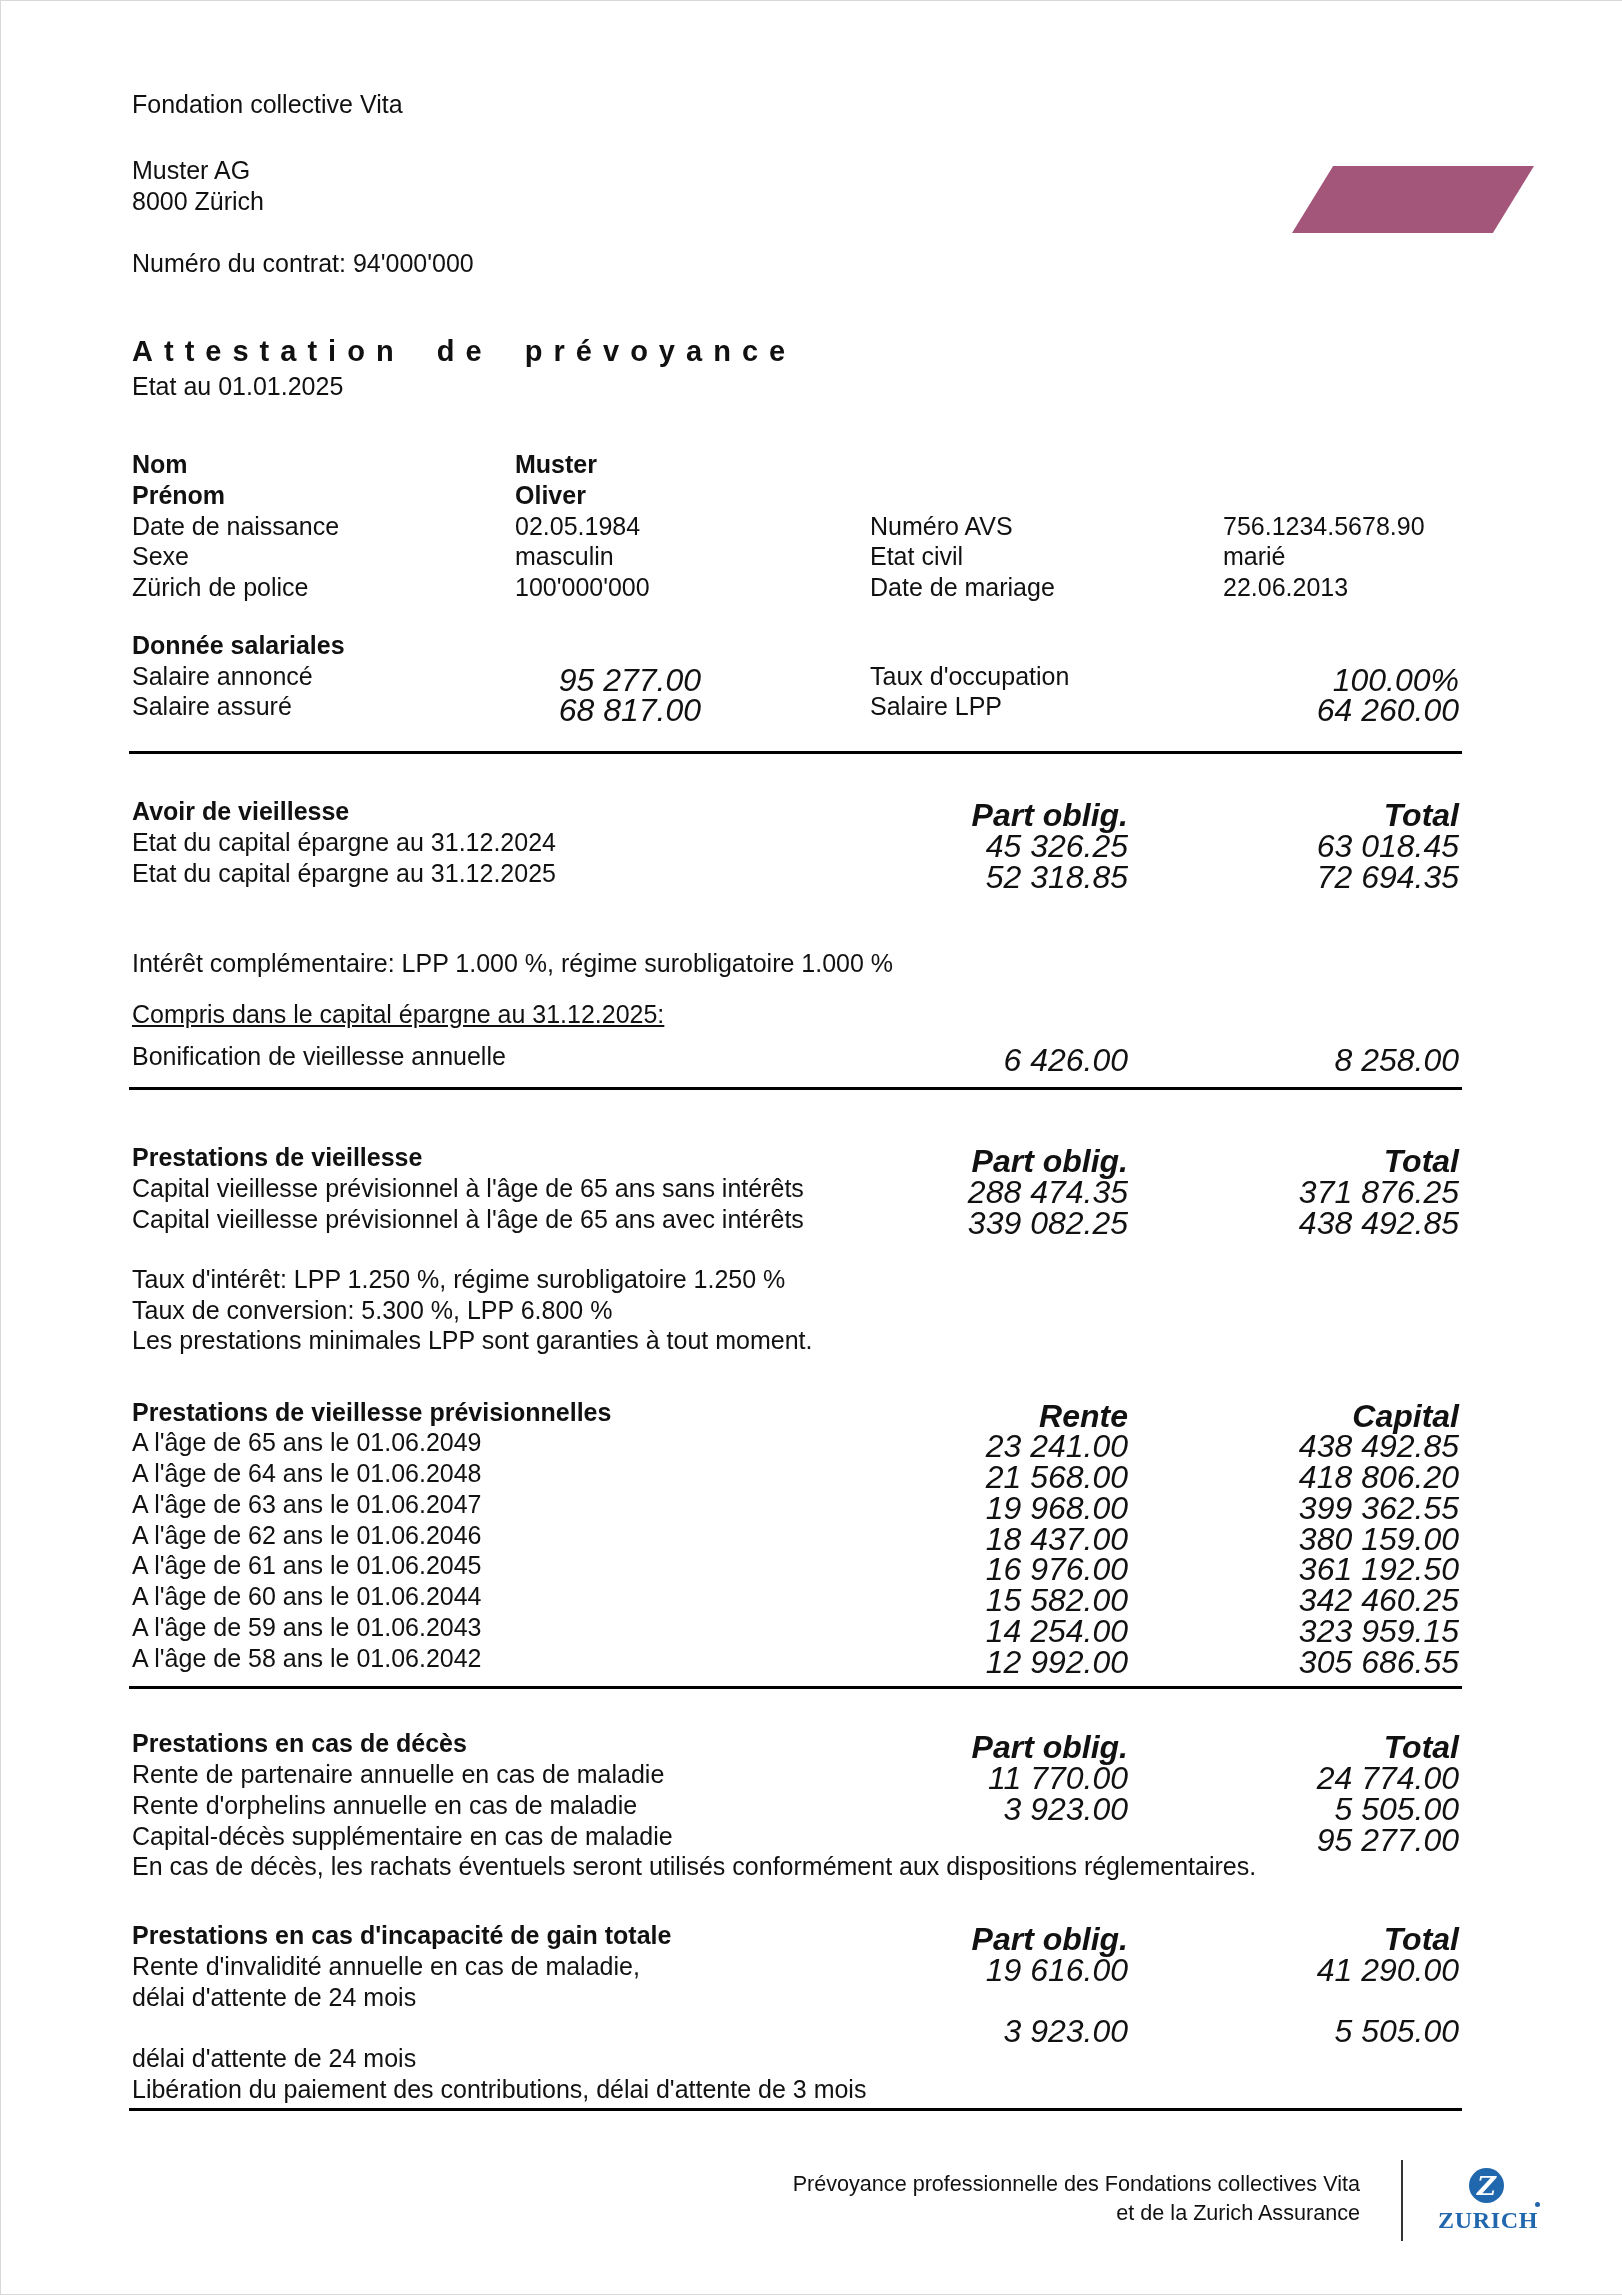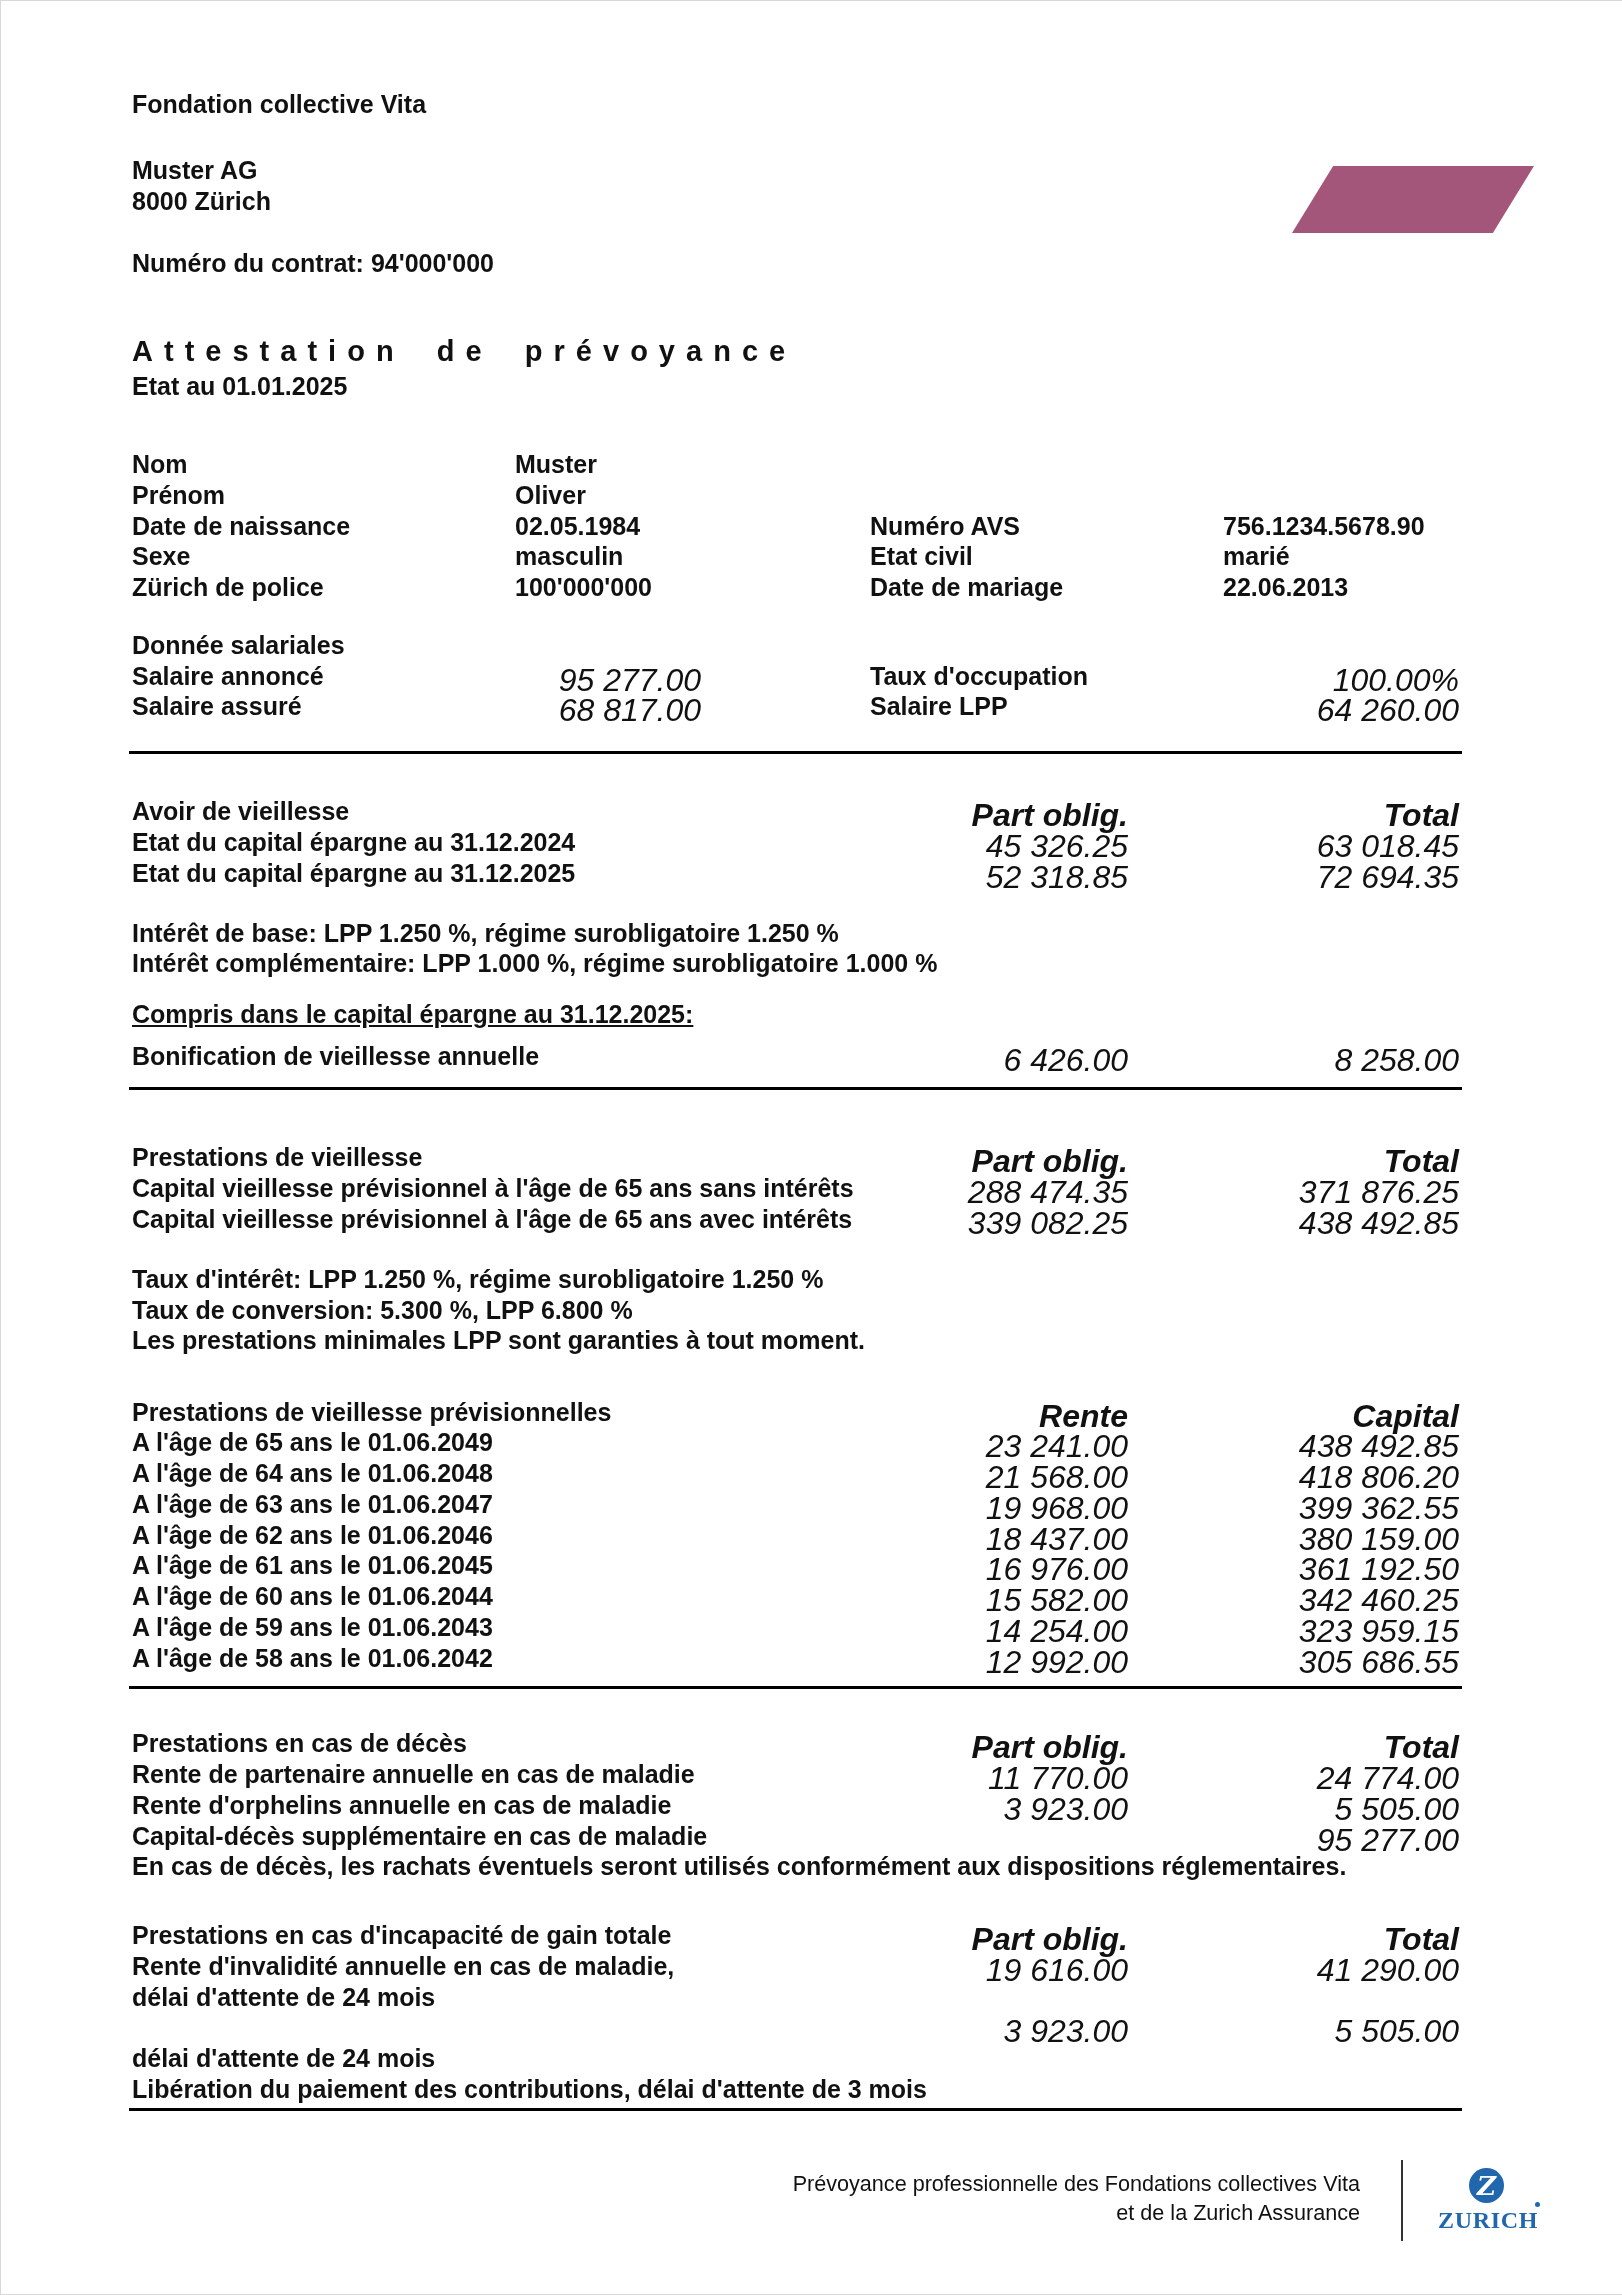--- a/index.html
+++ b/index.html
@@ -1,17 +1,17 @@
 <!DOCTYPE html>
 <html style="font-size:10.5px"><head>
 <meta charset="utf-8">
 <style>
   html,body{margin:0;padding:0;background:#fff;}
   .page{position:relative;width:1623px;height:2295px;background:#fff;border:1.3px solid #d8d8d8;box-sizing:border-box;font-family:"Liberation Sans",sans-serif;color:#111;overflow:hidden;}
-  .t{position:absolute;font-size:25px;line-height:1.1;white-space:nowrap;font-weight:bold;}
+  .t{position:absolute;font-size:25px;line-height:1.1;white-space:nowrap;}
   .b{font-weight:bold;}
   .num{position:absolute;font-size:32px;line-height:1.1;white-space:nowrap;text-align:center;font-style:italic;}
   .r1{right:494px;}
   .r2{right:163px;}
   .rs1{right:921px;}
   .lblB{left:869px;}
   .valB{left:1222px;}
   .rule{position:absolute;left:128px;width:1333px;height:2.6px;background:#000;}
   .title{font-size:29px;font-weight:bold;letter-spacing:0.38em;word-spacing:0.45em;}
   .underl{text-decoration:underline;}
@@ -75,21 +75,20 @@
   <div class="num r1 b" style="top:797px">Part oblig.</div>
   <div class="num r2 b" style="top:797px">Total</div>
 
   <div class="t" style="left:131px;top:828px">Etat du capital épargne au 31.12.2024</div>
   <div class="num r1" style="top:828px">45 326.25</div>
   <div class="num r2" style="top:828px">63 018.45</div>
   <div class="t" style="left:131px;top:859px">Etat du capital épargne au 31.12.2025</div>
   <div class="num r1" style="top:859px">52 318.85</div>
   <div class="num r2" style="top:859px">72 694.35</div>
 
-  <div class="t" style="left:131px;top:919px">Intérêt de base: LPP 1.250 %, régime surobligatoire 1.250 %</div>
   <div class="t" style="left:131px;top:949px">Intérêt complémentaire: LPP 1.000 %, régime surobligatoire 1.000 %</div>
 
   <div class="t underl" style="left:131px;top:1000px">Compris dans le capital épargne au 31.12.2025:</div>
   <div class="t" style="left:131px;top:1042px">Bonification de vieillesse annuelle</div>
   <div class="num r1" style="top:1042px">6 426.00</div>
   <div class="num r2" style="top:1042px">8 258.00</div>
 
   <div class="rule" style="top:1086px"></div>
 
   <div class="t b" style="left:131px;top:1143px">Prestations de vieillesse</div>

